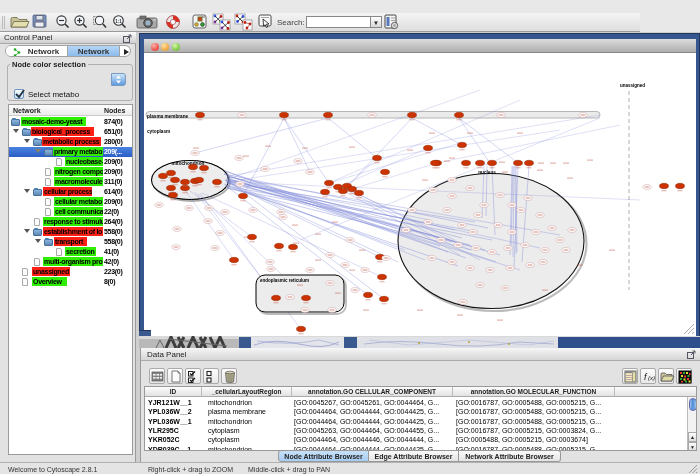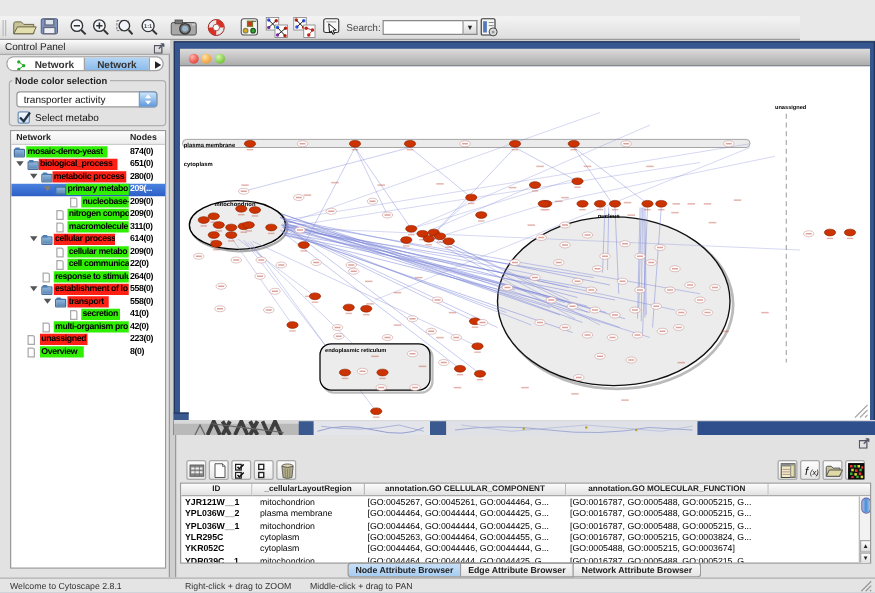--- a/index.html
+++ b/index.html
@@ -591,20 +591,23 @@
         <path d="M225 8 Q260 3 300 8 T380 6 L415 8" stroke="#98a2ce" stroke-width="0.7" fill="none"></path>
         <path d="M230 4 L270 9 L330 4 L390 9 L415 5" stroke="#aab2d8" stroke-width="0.5" fill="none"></path>
         <circle cx="280" cy="7" r="1" fill="#b8a030"></circle>
         <circle cx="330" cy="6" r="1" fill="#b8a030"></circle>
         <circle cx="370" cy="8" r="1" fill="#b8a030"></circle>
         <rect x="419" y="1" width="142" height="11" fill="#2e4f8c"></rect>
       </svg>
     </div>
 
   <div id="dp" class="abs">
+    <div id="dphead" class="abs">
+        <div class="t">Data Panel</div>
+      </div>
     <div class="dbtn" style="left:8px;top:20px"><svg width="16" height="16">
           <rect x="2" y="3" width="11" height="9" fill="#888" stroke="#555" stroke-width="0.7"></rect>
           <rect x="3" y="5" width="9" height="1.6" fill="#eee"></rect>
           <rect x="3" y="8" width="9" height="1.6" fill="#eee"></rect>
           <line x1="6" y1="4" x2="6" y2="12" stroke="#666" stroke-width="0.6"></line>
           <line x1="9.5" y1="4" x2="9.5" y2="12" stroke="#666" stroke-width="0.6"></line>
         </svg></div>
       <div class="dbtn" style="left:26px;top:20px"><svg width="16" height="16">
           <path d="M4 2 L10 2 L12 4 L12 13 L4 13 Z" fill="#fcfcfc" stroke="#555" stroke-width="0.8"></path>
           <path d="M10 2 L10 4 L12 4" fill="#ddd" stroke="#555" stroke-width="0.7"></path>
@@ -719,21 +722,20 @@
             <path d="M2 1.5 L6 4.5 L2 7.5" stroke="#2a2" stroke-width="0.8" fill="none"></path>
           </svg>
         <span style="margin-left:14px">Network</span></div>
       <div class="seg" style="left:61px;width:52px;background:linear-gradient(#b4d6f6,#84b6ea);border-left:1px solid #a2a2a2;">Network</div>
       <div class="seg" style="left:113px;width:13px;border-left:1px solid #a2a2a2;">
         <div style="position:absolute;left:4px;top:3px;width:0;height:0;border-top:3px solid transparent;border-bottom:3px solid transparent;border-left:5px solid #222;"></div>
         </div>
     </div>
     <div id="grp" class="abs"></div>
     <div id="grplbl" class="abs">Node color selection</div>
-    <div id="dd" class="abs">transporter activity</div>
     <div id="ddbtn" class="abs">
         <svg width="13" height="11" style="position:absolute;left:0;top:0">
           <path d="M6.5 1.5 L9 4.5 L4 4.5 Z" fill="#fff"></path>
           <path d="M6.5 9.5 L9 6.5 L4 6.5 Z" fill="#fff"></path>
         </svg>
       </div>
     <div id="cb" class="abs">
         <svg width="12" height="12" style="position:absolute;left:-1px;top:-2px">
           <path d="M2 6 L5 9 L10 2" stroke="#234" stroke-width="1.8" fill="none"></path>
         </svg>

